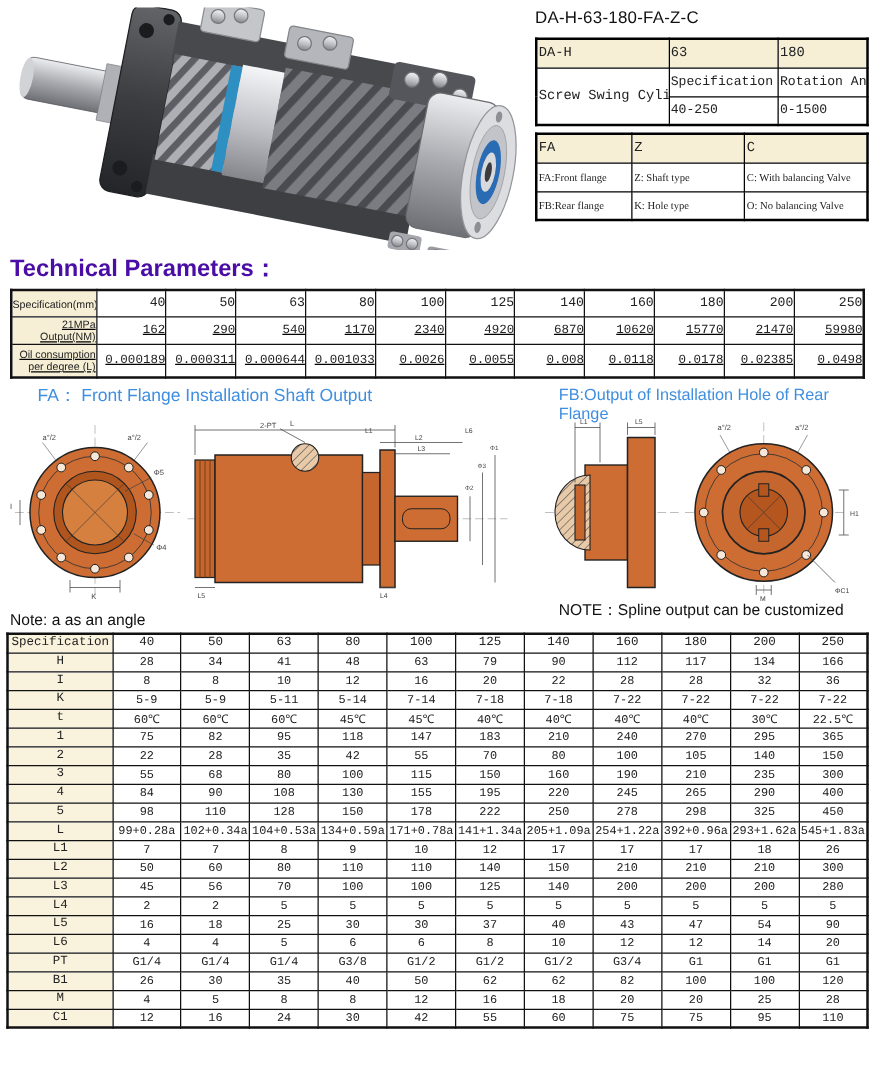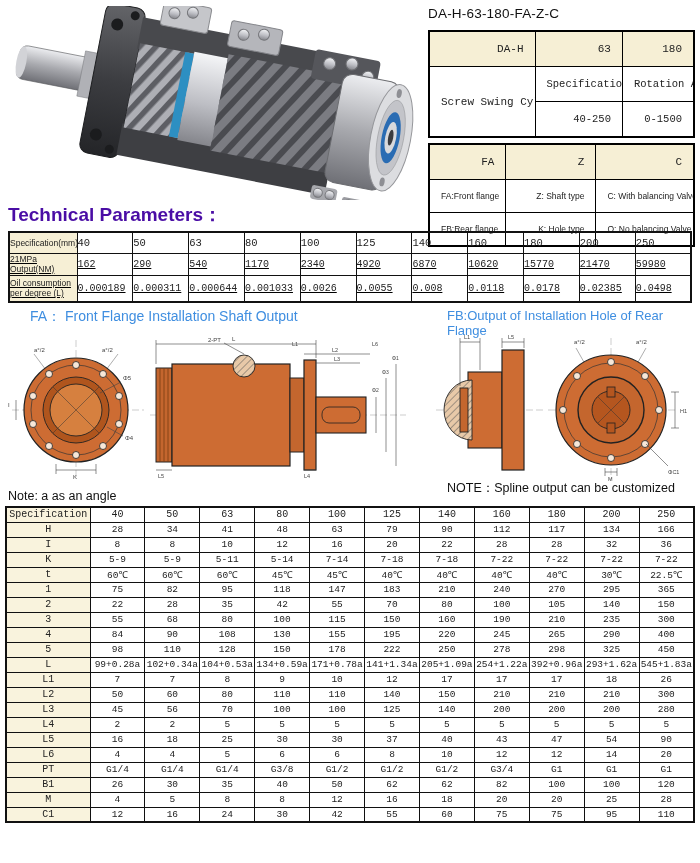--- a/index.html
+++ b/index.html
@@ -8,32 +8,32 @@
     position:relative; width:700px; height:863px; background:#fff;
     font-family:"Liberation Sans","DejaVu Sans",sans-serif; overflow:hidden;
   }
   
   .order-block { position:absolute; left:428px; top:6px; width:267px; }
   .order-title { font-size:15.5px; font-weight:bold; color:#111; margin-bottom:10px; }
   .model-code  { font-size:13.5px; color:#111; margin-bottom:9px; letter-spacing:0.2px; }
   table { border-collapse:collapse; table-layout:fixed; }
   .ot1, .ot2 { width:267px; border:2px solid #000;
     font-family:"Liberation Mono","DejaVu Sans Mono",monospace; }
-  .ot1 td, .ot2 td { border:1.5px solid #000; text-align:right; vertical-align:middle;
-    font-size:10.5px; color:#222; padding:11px; overflow:hidden; white-space:nowrap; }
+  .ot1 td, .ot2 td { border:1.5px solid #000; text-align:left; vertical-align:middle;
+    font-size:10.5px; color:#222; padding:1px; overflow:hidden; white-space:nowrap; }
   .ot1 tr, .ot2 tr { height:23px; }
   .ot1 tr.cream td, .ot2 tr.cream td { background:#f6efd5; font-size:11px; }
   .ot1 td.product { font-size:11px; }
   .ot2 { margin-top:5px; }
-  .ot2 td.small { font-size:8.5px; font-family:Liberation Sans, sans-serif; }
+  .ot2 td.small { font-size:8.5px; font-family:Liberation Serif, serif; }
   
   .tp-heading { position:absolute; left:8px; top:202px; font-size:19px; font-weight:bold;
     color:#4a0da5; }
   .tp { position:absolute; left:8px; top:231px; width:684px; border:2px solid #111; }
-  .tp th, .tp td { border:1px solid #111; text-align:left; vertical-align:middle;
+  .tp th, .tp td { border:1px solid #111; text-align:right; vertical-align:middle;
     font-family:"Liberation Mono","DejaVu Sans Mono",monospace; font-weight:normal;
     color:#222; padding:0; overflow:hidden; }
   .tp thead th { font-size:10.5px; height:21px; }
   .tp tbody tr { height:22px;text-decoration:underline; }
   .tp tbody tr:last-child { height:27px; }
   .tp tbody td { font-size:10px; white-space:nowrap; }
   .tp th:first-child, .tp tbody th { background:#f6efd5;
     font-family:"Liberation Sans","DejaVu Sans",sans-serif; font-size:8.5px; }
   
   .fa-heading { position:absolute; left:30px; top:308px; font-size:14px; color:#3f8ee0; }

